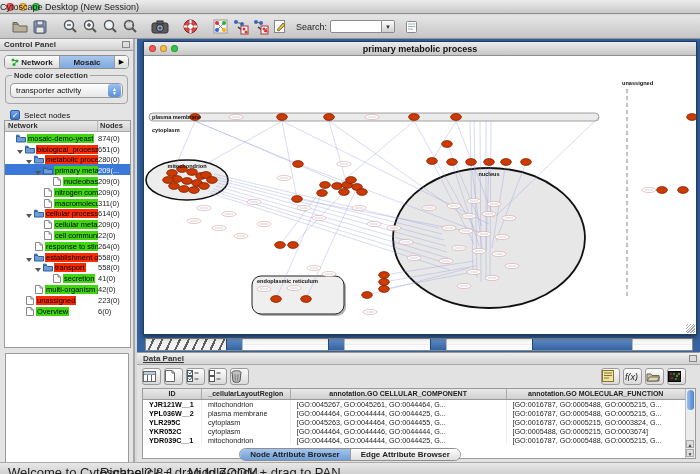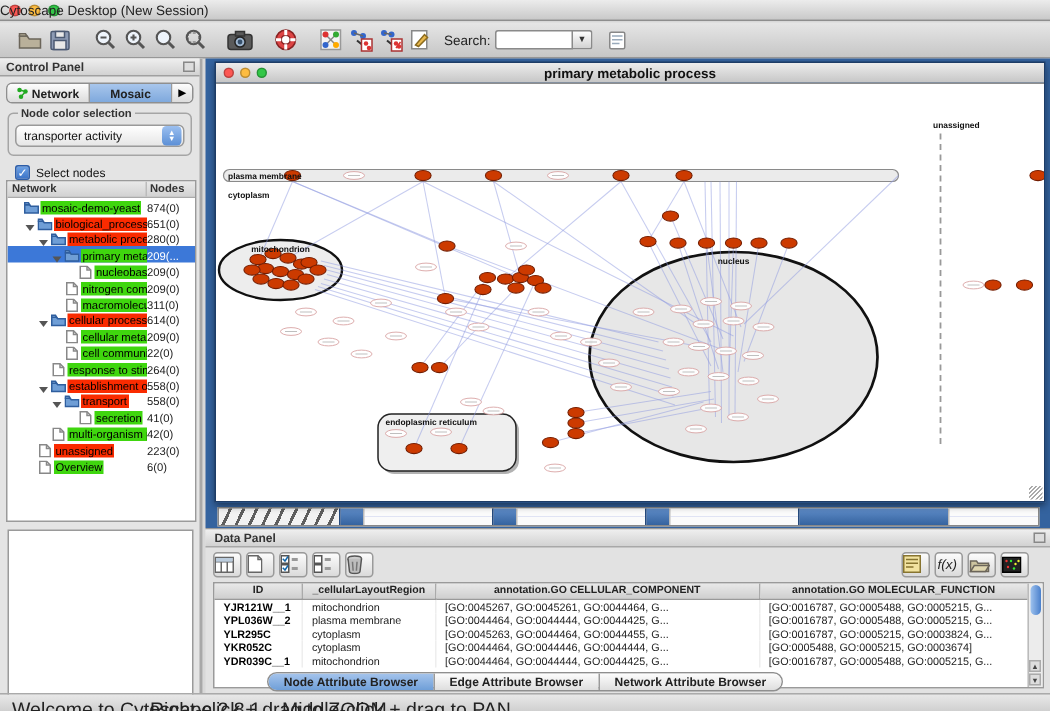--- a/index.html
+++ b/index.html
@@ -75,21 +75,21 @@
   .strip { position:absolute; left:8px; top:299px; width:548px; height:13px; background:#f2f2f2; border:1px solid #888; display:flex; }
   .strip .scrib { width:80px; background:
      repeating-linear-gradient(115deg, transparent 0 6px, #444 6px 8px); opacity:.85; }
   .strip .thumb { flex:1; background:#fbfbfb; border-left:1px solid #bbb;
      background-image:linear-gradient(transparent 45%, #cdd3ef 46%, transparent 52%); }
   .strip .bluebar { width:16px; background:linear-gradient(#5f8cc8,#35639f); border-left:1px solid #24497c; }
   .strip .bluewide { width:100px; background:linear-gradient(#5f8cc8,#35639f); border-left:1px solid #24497c; }
 
   
   .data-panel { position:absolute; left:137px; top:352px; width:563px; height:110px; background:#e2e2e2; border-top:1px solid #9a9a9a; }
-  .dp-head { height:12px; background:linear-gradient(#efefef,#d2d2d2); border-bottom:1px solid #a8a8a8; font-size:8px; font-weight:bold; color:#333; padding:1px 6px; position:relative; }
+  .dp-head { height:12px; background:linear-gradient(#efefef,#d2d2d2); border-bottom:1px solid #a8a8a8; font-size:8px; font-weight:bold; color:#333; padding:1px 6px; position:relative;text-decoration:underline; }
   .dp-toolbar { height:22px; display:flex; align-items:center; padding-left:5px; gap:3px; }
   .dp-btn { width:19px; height:17px; background:linear-gradient(#fcfcfc,#dadada); border:1px solid #9a9a9a; border-radius:3px; display:flex; align-items:center; }
   .dp-right { margin-left:auto; margin-right:14px; display:flex; gap:3px; }
   .dp-table-wrap { position:absolute; left:5px; top:35px; right:4px; bottom:3px; background:#fff; border:1px solid #9a9a9a; }
   table.dp { border-collapse:collapse; table-layout:fixed; width:543px; }
   table.dp th { height:10px; background:linear-gradient(#e9e9e9,#cfcfcf); border-right:1px solid #aaa; border-bottom:1px solid #999;
     font-size:7px; font-weight:bold; color:#222; overflow:hidden; white-space:nowrap; }
   table.dp td { height:8.4px; font-size:7.2px; color:#222; padding:0 6px; border-right:1px solid #eee; overflow:hidden; white-space:nowrap; }
   table.dp td.id { font-weight:bold; color:#000; }
   .dp-scroll { position:absolute; right:0; top:0; bottom:0; width:10px; background:#ececec; border-left:1px solid #bbb; }
@@ -811,21 +811,20 @@
         <div class="dp-sb-btn" style="bottom:10px">▲</div>
         <div class="dp-sb-btn" style="bottom:1px">▼</div>
       </div>
     </div>
   </div>
 
   <div class="bottom-tabs">
     <div class="bt-group" id="bt-group">
         <div class="bt sel">Node Attribute Browser</div>
         <div class="bt">Edge Attribute Browser</div>
-        <div class="bt">Network Attribute Browser</div>
       </div>
   </div>
 
   <div class="statusbar">
     <span class="st1">Welcome to Cytoscape 2.8.1</span>
     <span class="st2">Right-click + drag to ZOOM</span>
     <span class="st3">Middle-click + drag to PAN</span>
   </div>
 
 </div>

